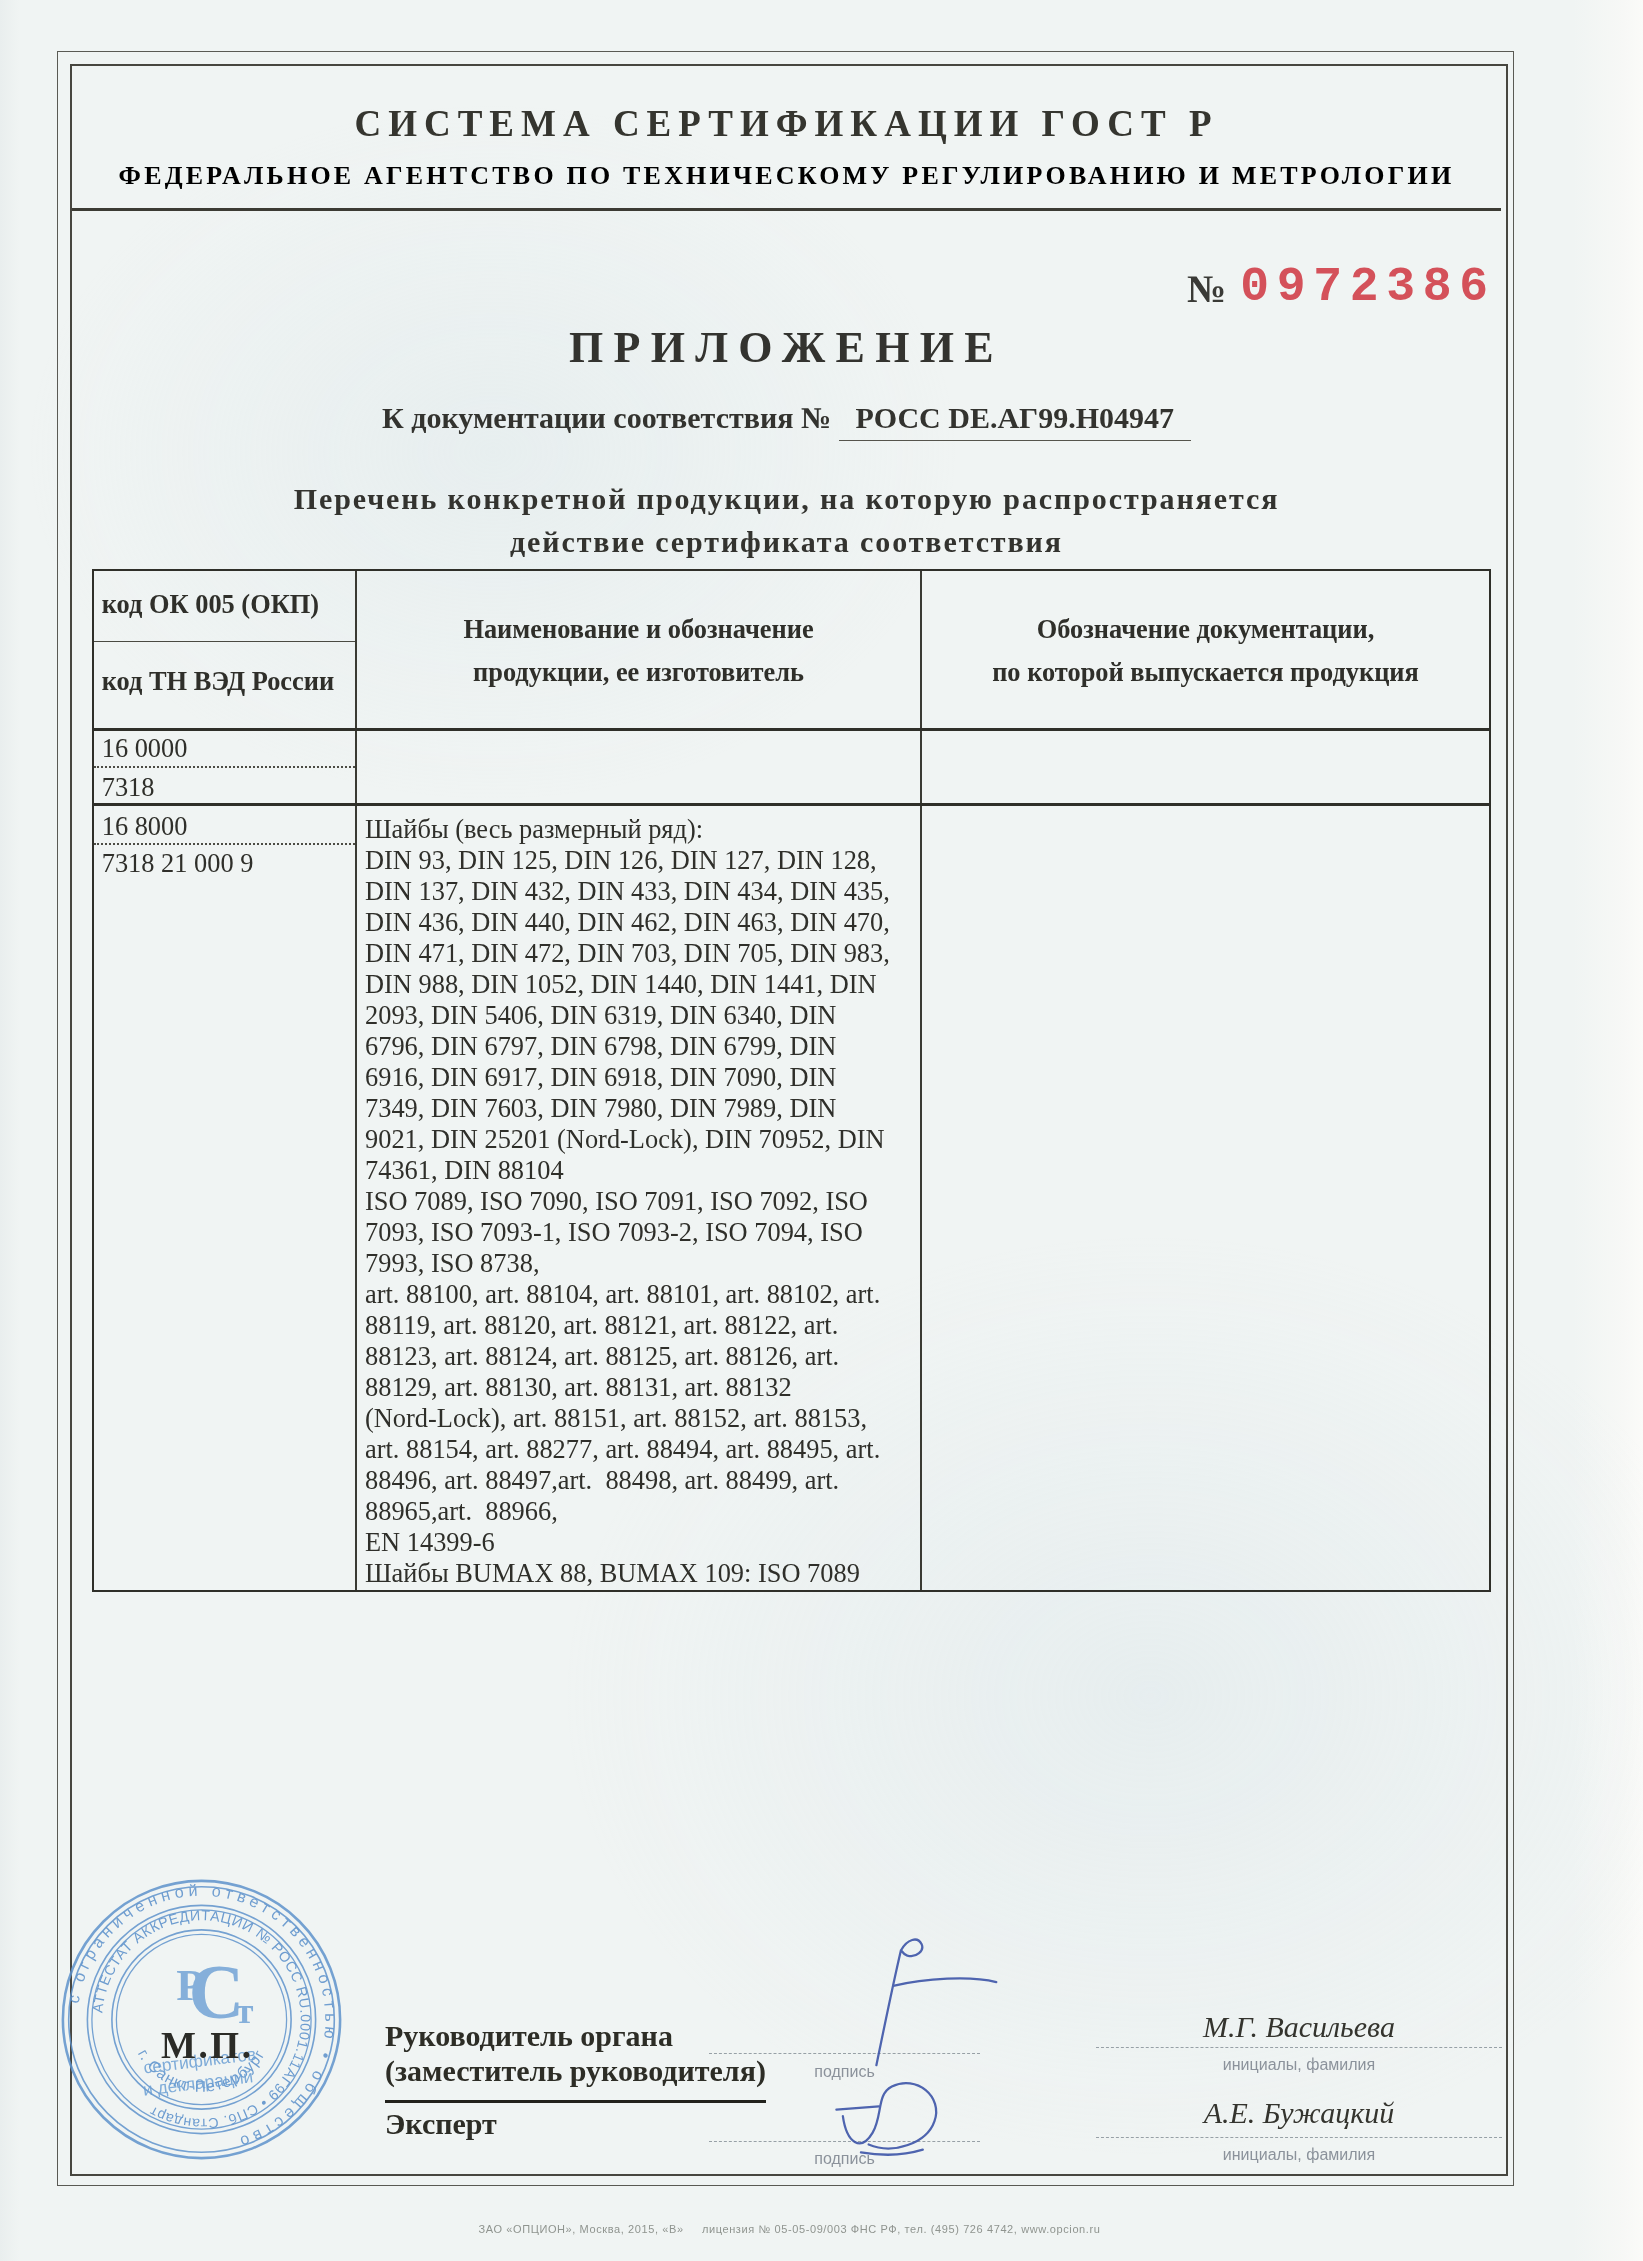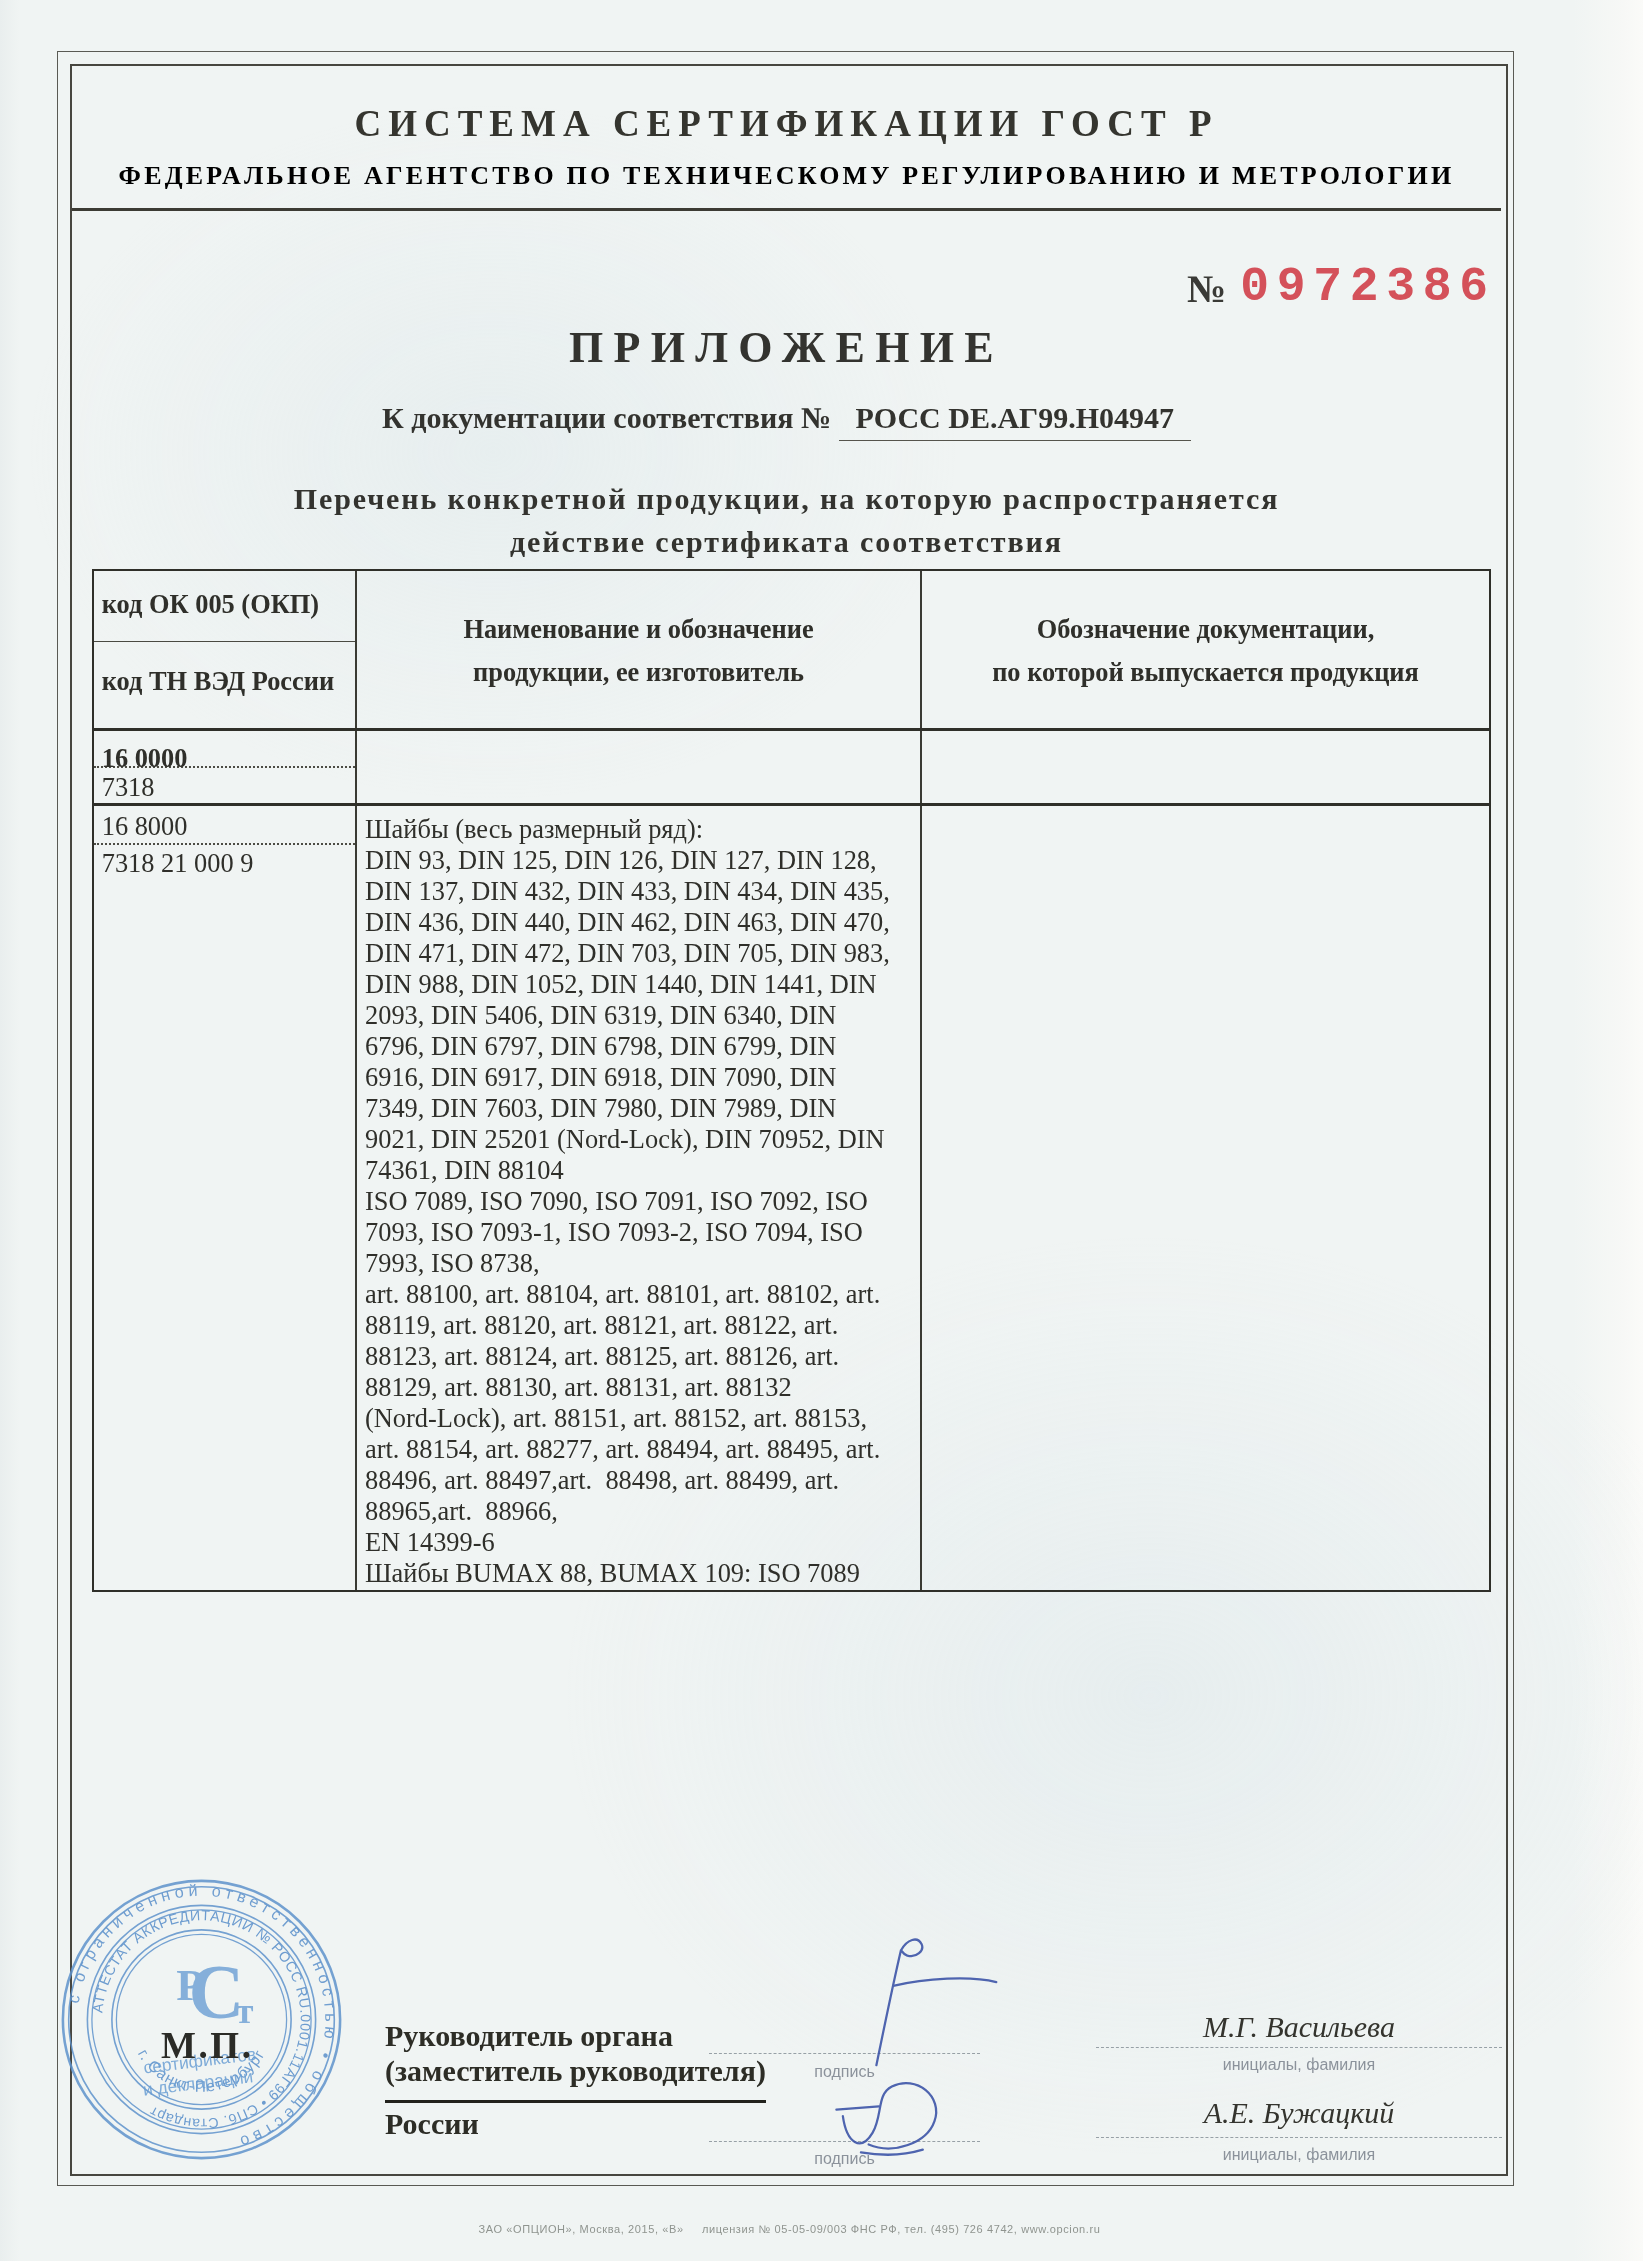--- a/index.html
+++ b/index.html
@@ -92,21 +92,21 @@
   <div class="dotline" style="top:195px;left:0;width:261px;"></div>
   <div class="dotline" style="top:272px;left:0;width:261px;"></div>
 
   <div class="cell-text hdr codecell" style="top:18px;">код ОК 005 (ОКП)</div>
   <div class="cell-text hdr codecell" style="top:95px;">код ТН ВЭД России</div>
   <div class="cell-text hdr" style="left:263px;top:37px;width:563px;text-align:center;line-height:43px;">Наименование и обозначение
 продукции, ее изготовитель</div>
   <div class="cell-text hdr" style="left:828px;top:37px;width:567px;text-align:center;line-height:43px;">Обозначение документации,
 по которой выпускается продукция</div>
 
-  <div class="cell-text codecell" style="top:172px;font-weight:bold;">16 0000</div>
+  <div class="cell-text codecell" style="top:162px;">16 0000</div>
   <div class="cell-text codecell" style="top:201px;">7318</div>
   <div class="cell-text codecell" style="top:240px;">16 8000</div>
   <div class="cell-text codecell" style="top:277px;">7318 21 000 9</div>
 
   <div class="cell-text prodtext">Шайбы (весь размерный ряд):
 DIN 93, DIN 125, DIN 126, DIN 127, DIN 128,
 DIN 137, DIN 432, DIN 433, DIN 434, DIN 435,
 DIN 436, DIN 440, DIN 462, DIN 463, DIN 470,
 DIN 471, DIN 472, DIN 703, DIN 705, DIN 983,
 DIN 988, DIN 1052, DIN 1440, DIN 1441, DIN
@@ -126,21 +126,21 @@
 (Nord-Lock), art. 88151, art. 88152, art. 88153,
 art. 88154, art. 88277, art. 88494, art. 88495, art.
 88496, art. 88497,art.  88498, art. 88499, art.
 88965,art.  88966,
 EN 14399-6
 Шайбы BUMAX 88, BUMAX 109: ISO 7089</div>
 </div>
 
 <div class="abs role" style="top:2019px;">Руководитель органа</div>
 <div class="abs role" style="top:2054px;"><span class="role-underline">(заместитель руководителя)</span></div>
-<div class="abs role" style="top:2107px;">России</div>
+<div class="abs role" style="top:2107px;">Эксперт</div>
 
 <div class="abs dashline sigline1"></div>
 <div class="abs cap cap-sig1">подпись</div>
 <div class="abs name name1">М.Г. Васильева</div>
 <div class="abs dashline nameline1"></div>
 <div class="abs cap cap-name1">инициалы, фамилия</div>
 
 <div class="abs dashline sigline2"></div>
 <div class="abs cap cap-sig2">подпись</div>
 <div class="abs name name2">А.Е. Бужацкий</div>

